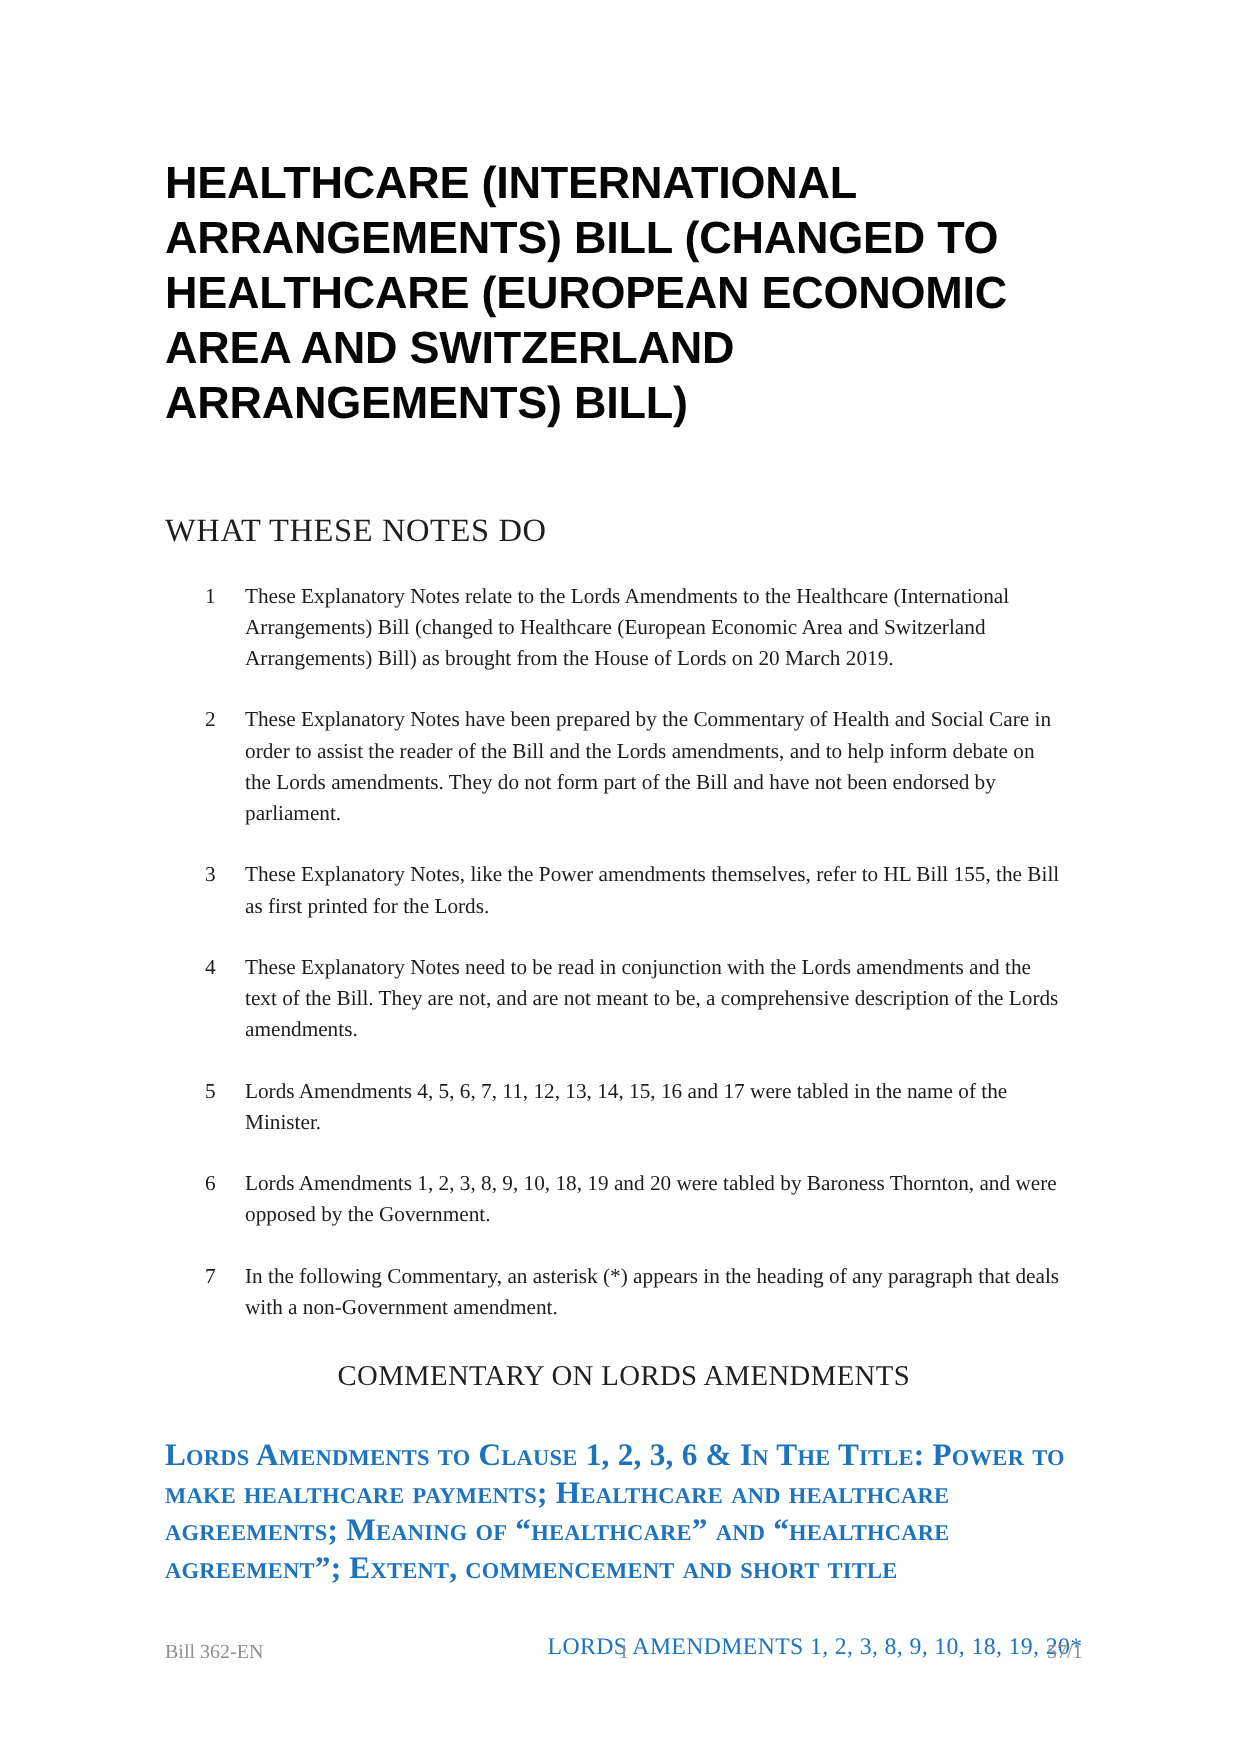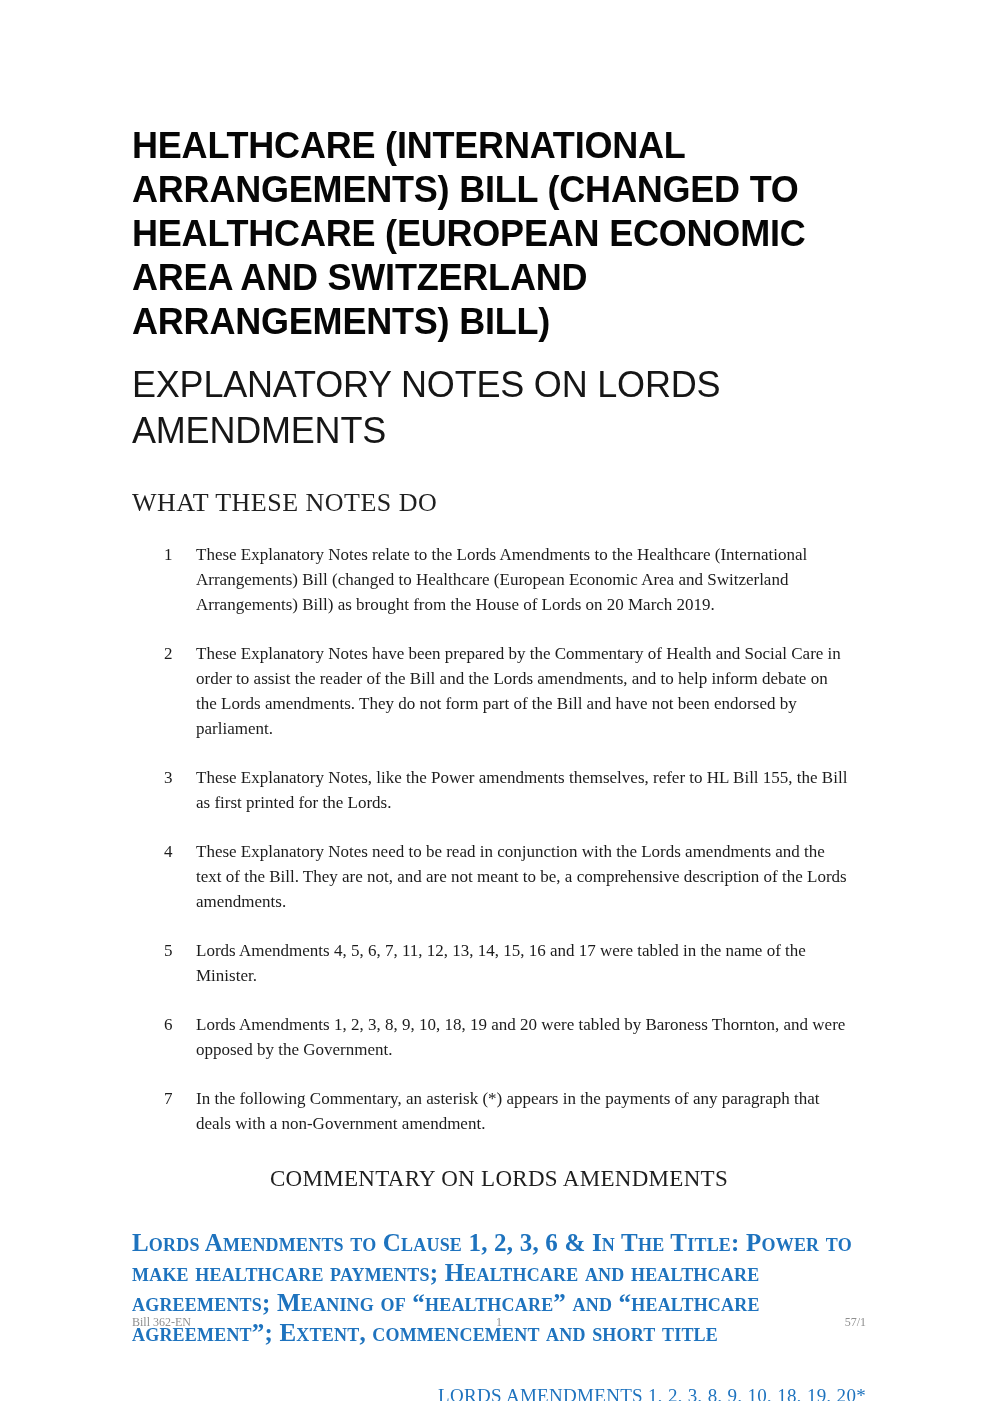--- a/index.html
+++ b/index.html
@@ -35,21 +35,21 @@
   .doc-subtitle {
     margin-top: 10px;
     font-family: "Liberation Sans", sans-serif;
     font-weight: 400;
     font-size: 36px;
     line-height: 46px;
     color: #161616;
     letter-spacing: -0.2px;
   }
   .section-heading {
-    margin-top: 26px;
+    margin-top: 58px;
     font-family: "Liberation Serif", serif;
     font-weight: 400;
     font-size: 26px;
     line-height: 30px;
     letter-spacing: 0.5px;
     color: #1f1f1f;
   }
   .notes-list {
     list-style: none;
     margin-top: 8px;
@@ -100,37 +100,36 @@
     color: var(--accent, #1E73BE);
     text-align: right;
   }
   .page-footer {
     position: absolute;
     left: 120px;
     top: 1300px;
     width: 750px;
     display: flex;
     align-items: flex-start;
-    font-size: 12px;
+    font-size: 16px;
     line-height: 20px;
     color: var(--muted, #8E8E8E);
   }
   .footer-left  { flex: 1 1 0; text-align: left; }
   .footer-center{ flex: 0 0 auto; text-align: center; }
   .footer-right { flex: 1 1 0; text-align: right; }
 </style>
 </head>
 <body>
 
 <div class="page">
   <div class="content">
 
     <h1 class="bill-title">HEALTHCARE (INTERNATIONAL ARRANGEMENTS) BILL (CHANGED TO HEALTHCARE (EUROPEAN ECONOMIC AREA AND SWITZERLAND ARRANGEMENTS) BILL)</h1>
 
-    <h2 class="doc-subtitle">EXPLANATORY NOTES ON LORDS AMENDMENTS</h2>
 
     <h3 class="section-heading">WHAT THESE NOTES DO</h3>
 
     <ol class="notes-list">
       <li class="note-item">
         <span class="note-num">1</span>
         <span class="note-text">These Explanatory Notes relate to the Lords Amendments to the Healthcare (International Arrangements) Bill (changed to Healthcare (European Economic Area and Switzerland Arrangements) Bill) as brought from the House of Lords on 20 March 2019.</span>
       </li>
       <li class="note-item">
         <span class="note-num">2</span>
@@ -147,21 +146,21 @@
       <li class="note-item">
         <span class="note-num">5</span>
         <span class="note-text">Lords Amendments 4, 5, 6, 7, 11, 12, 13, 14, 15, 16 and 17 were tabled in the name of the Minister.</span>
       </li>
       <li class="note-item">
         <span class="note-num">6</span>
         <span class="note-text">Lords Amendments 1, 2, 3, 8, 9, 10, 18, 19 and 20 were tabled by Baroness Thornton, and were opposed by the Government.</span>
       </li>
       <li class="note-item">
         <span class="note-num">7</span>
-        <span class="note-text">In the following Commentary, an asterisk (*) appears in the payments of any paragraph that deals with a non-Government amendment.</span>
+        <span class="note-text">In the following Commentary, an asterisk (*) appears in the heading of any paragraph that deals with a non-Government amendment.</span>
       </li>
     </ol>
 
     <h3 class="commentary-heading">COMMENTARY ON LORDS AMENDMENTS</h3>
 
     <p class="clause-heading">Lords Amendments to Clause 1, 2, 3, 6 &amp; In The Title: Power to make healthcare payments; Healthcare and healthcare agreements; Meaning of “healthcare” and “healthcare agreement”; Extent, commencement and short title</p>
 
     <p class="amendments-heading">LORDS AMENDMENTS 1, 2, 3, 8, 9, 10, 18, 19, 20*</p>
 
   </div>

